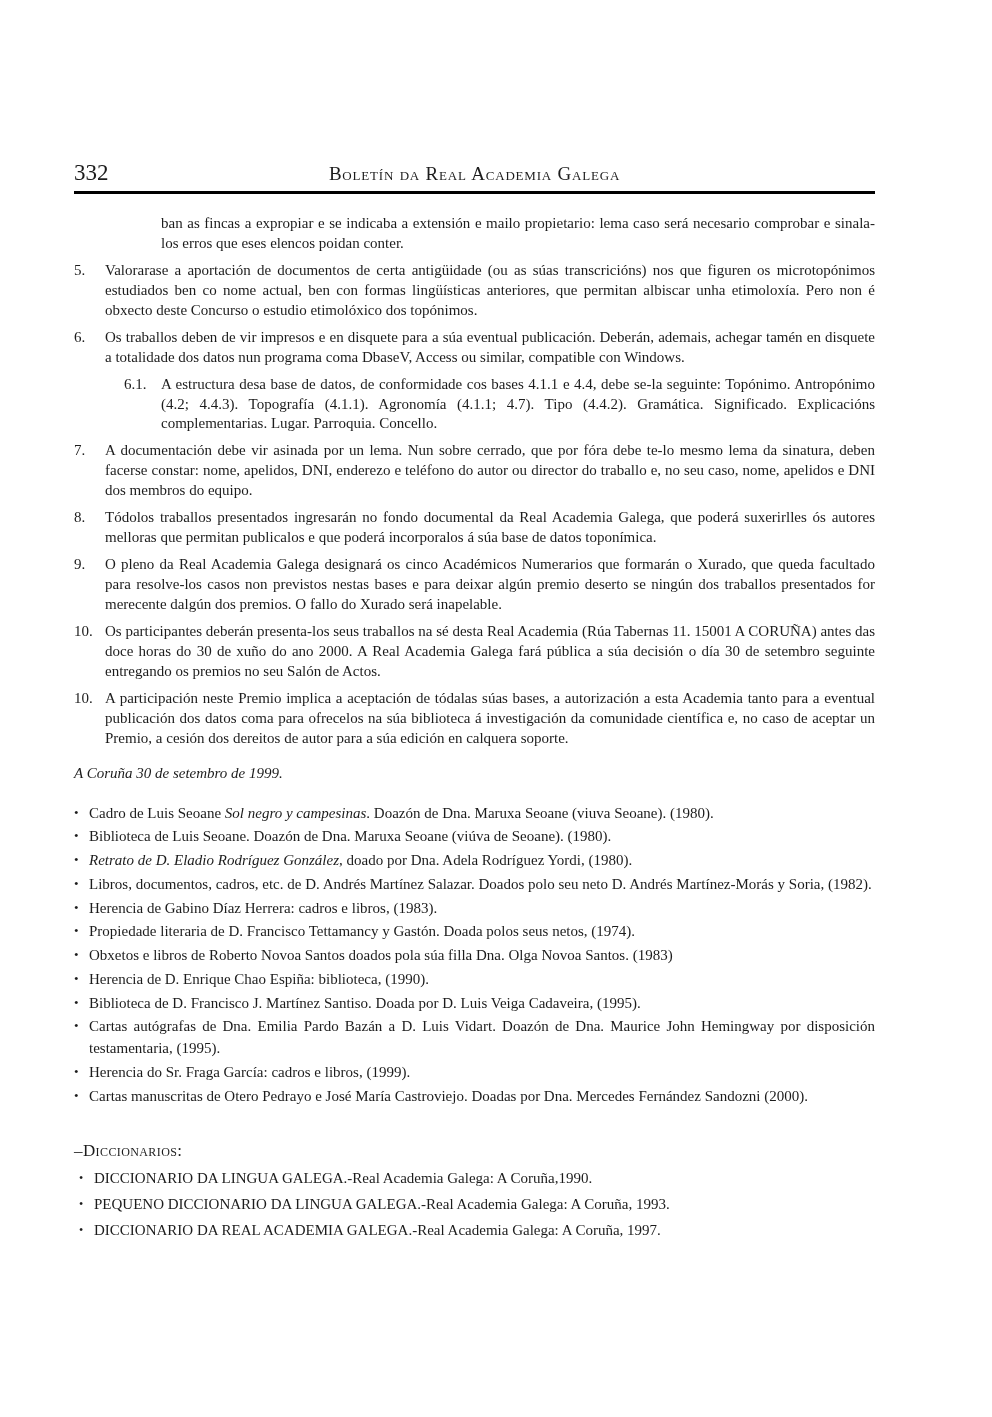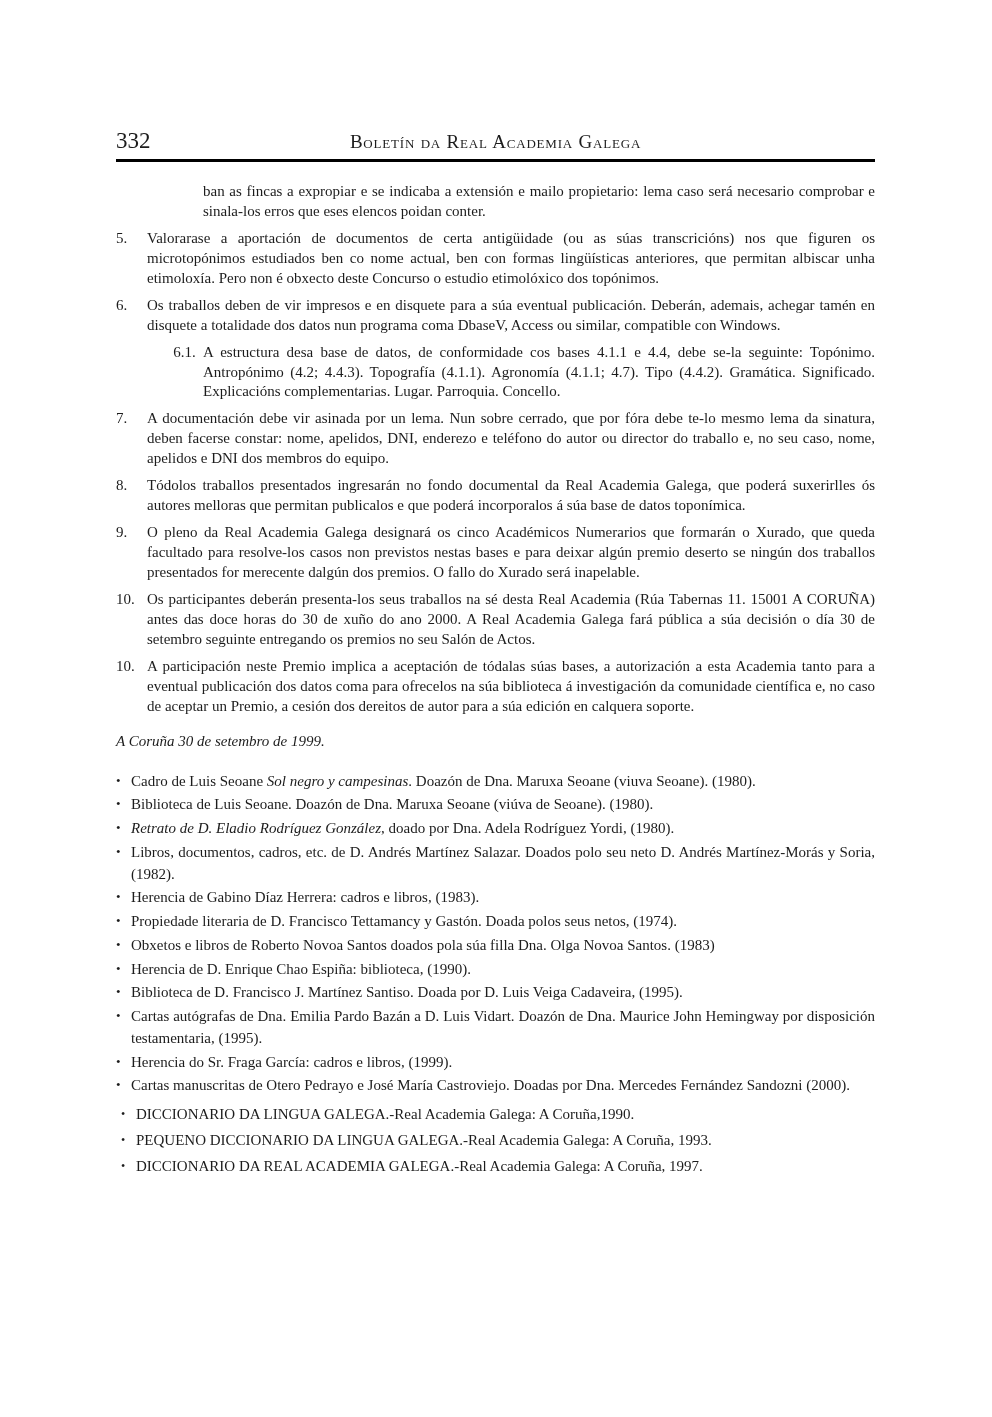--- a/index.html
+++ b/index.html
@@ -5,36 +5,36 @@
   * { box-sizing: border-box; }
   html, body { margin: 0; padding: 0; }
   body {
     width: 992px; height: 1417px;
     background: #ffffff;
     color: #1c1c1c;
     font-family: "Liberation Serif", serif;
     font-size: 15px;
     overflow: hidden;
   }
-  .page { padding: 128px 117px 0 116px; }
+  .page { padding: 128px 117px 0 74px; margin-top: 32px; }
 
   .hdr { display: flex; align-items: baseline; }
   .pnum { width: 110px; font-size: 23px; }
   .jtitle { flex: 1; text-align: center; font-variant: small-caps; font-size: 19px; letter-spacing: .8px; }
   .hspacer { width: 110px; }
   .rule { border-top: 3px solid #000; margin-top: 5px; }
 
   .cont { margin: 20px 0 0 87px; text-align: justify; line-height: 1.33; }
 
   .nlist { margin-top: 1px; }
   .nitem { display: flex; margin-top: 7px; line-height: 1.33; }
   .nnum { width: 31px; flex: none; }
   .ntext { flex: 1; text-align: justify; }
   .nitem.sub { margin-left: 50px; }
-  .nitem.sub .nnum { width: 37px; text-align: center; }
+  .nitem.sub .nnum { width: 37px; }
 
   .dateline { margin: 16px 2px 0 0; text-align: left; font-style: italic; font-size: 15px; }
 
   .sect { margin: 34px 0 0; text-align: center; font-weight: normal; font-size: 19px; letter-spacing: .6px; }
   .sect14 { margin-top: 46px; }
 
   .dlist { list-style: none; margin: 21px 0 0; padding: 0; }
   .ditem { display: flex; margin-top: 2px; line-height: 1.45; }
   .blt { width: 15px; flex: none; font-size: 13px; padding-top: 1px; }
   .dtext { flex: 1; text-align: justify; }
@@ -144,20 +144,21 @@
       <span class="blt">•</span>
       <span class="dtext"><span>Herencia do Sr. Fraga García: cadros e libros, (1999).</span></span>
     </li>
     <li class="ditem">
       <span class="blt">•</span>
       <span class="dtext"><span>Cartas manuscritas de Otero Pedrayo e José María Castroviejo. Doadas por Dna. Mercedes Fernández Sandozni (2000).</span></span>
     </li>
   </ul>
 
 
+  <p class="subhead">–Diccionarios:</p>
 
   <ul class="plist">
     <li class="pitem">
       <span class="blt2">•</span>
       <span class="ptext">DICCIONARIO DA LINGUA GALEGA.-Real Academia Galega: A Coruña,1990.</span>
     </li>
     <li class="pitem">
       <span class="blt2">•</span>
       <span class="ptext">PEQUENO DICCIONARIO DA LINGUA GALEGA.-Real Academia Galega: A Coruña,  1993.</span>
     </li>

